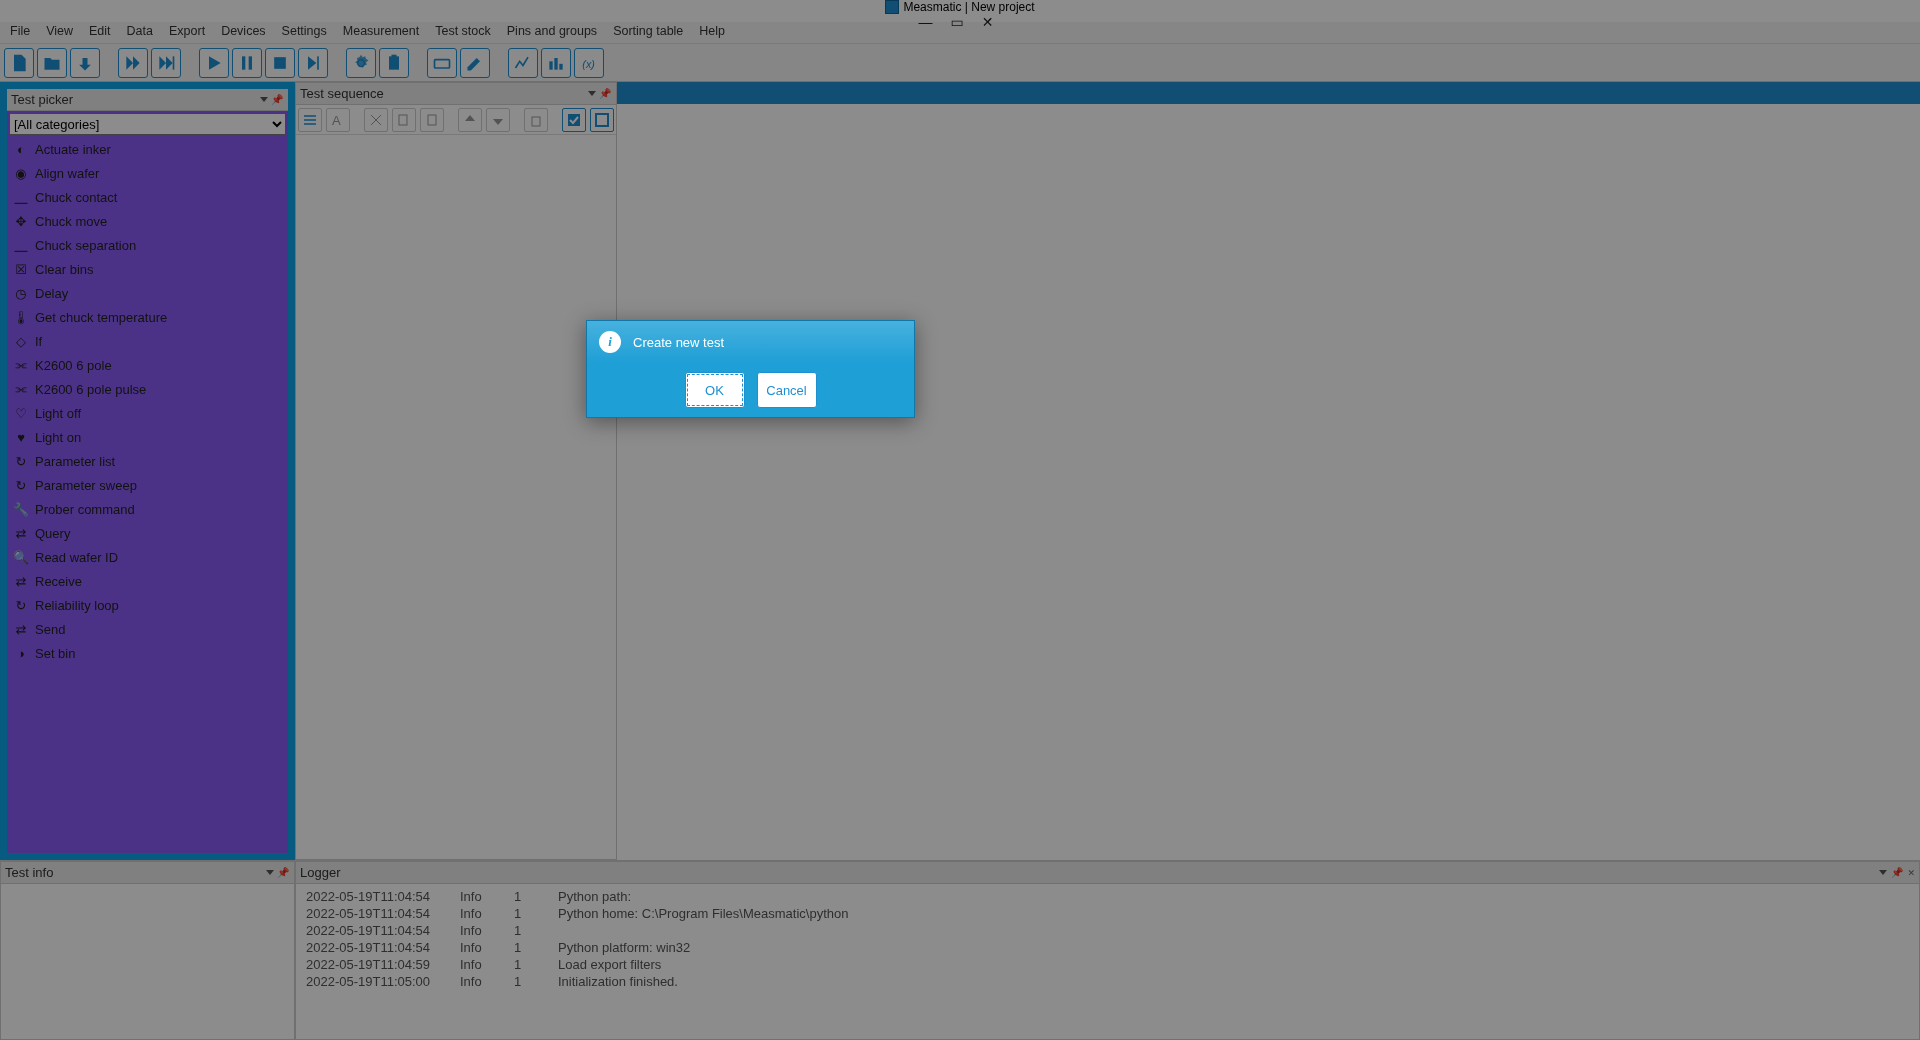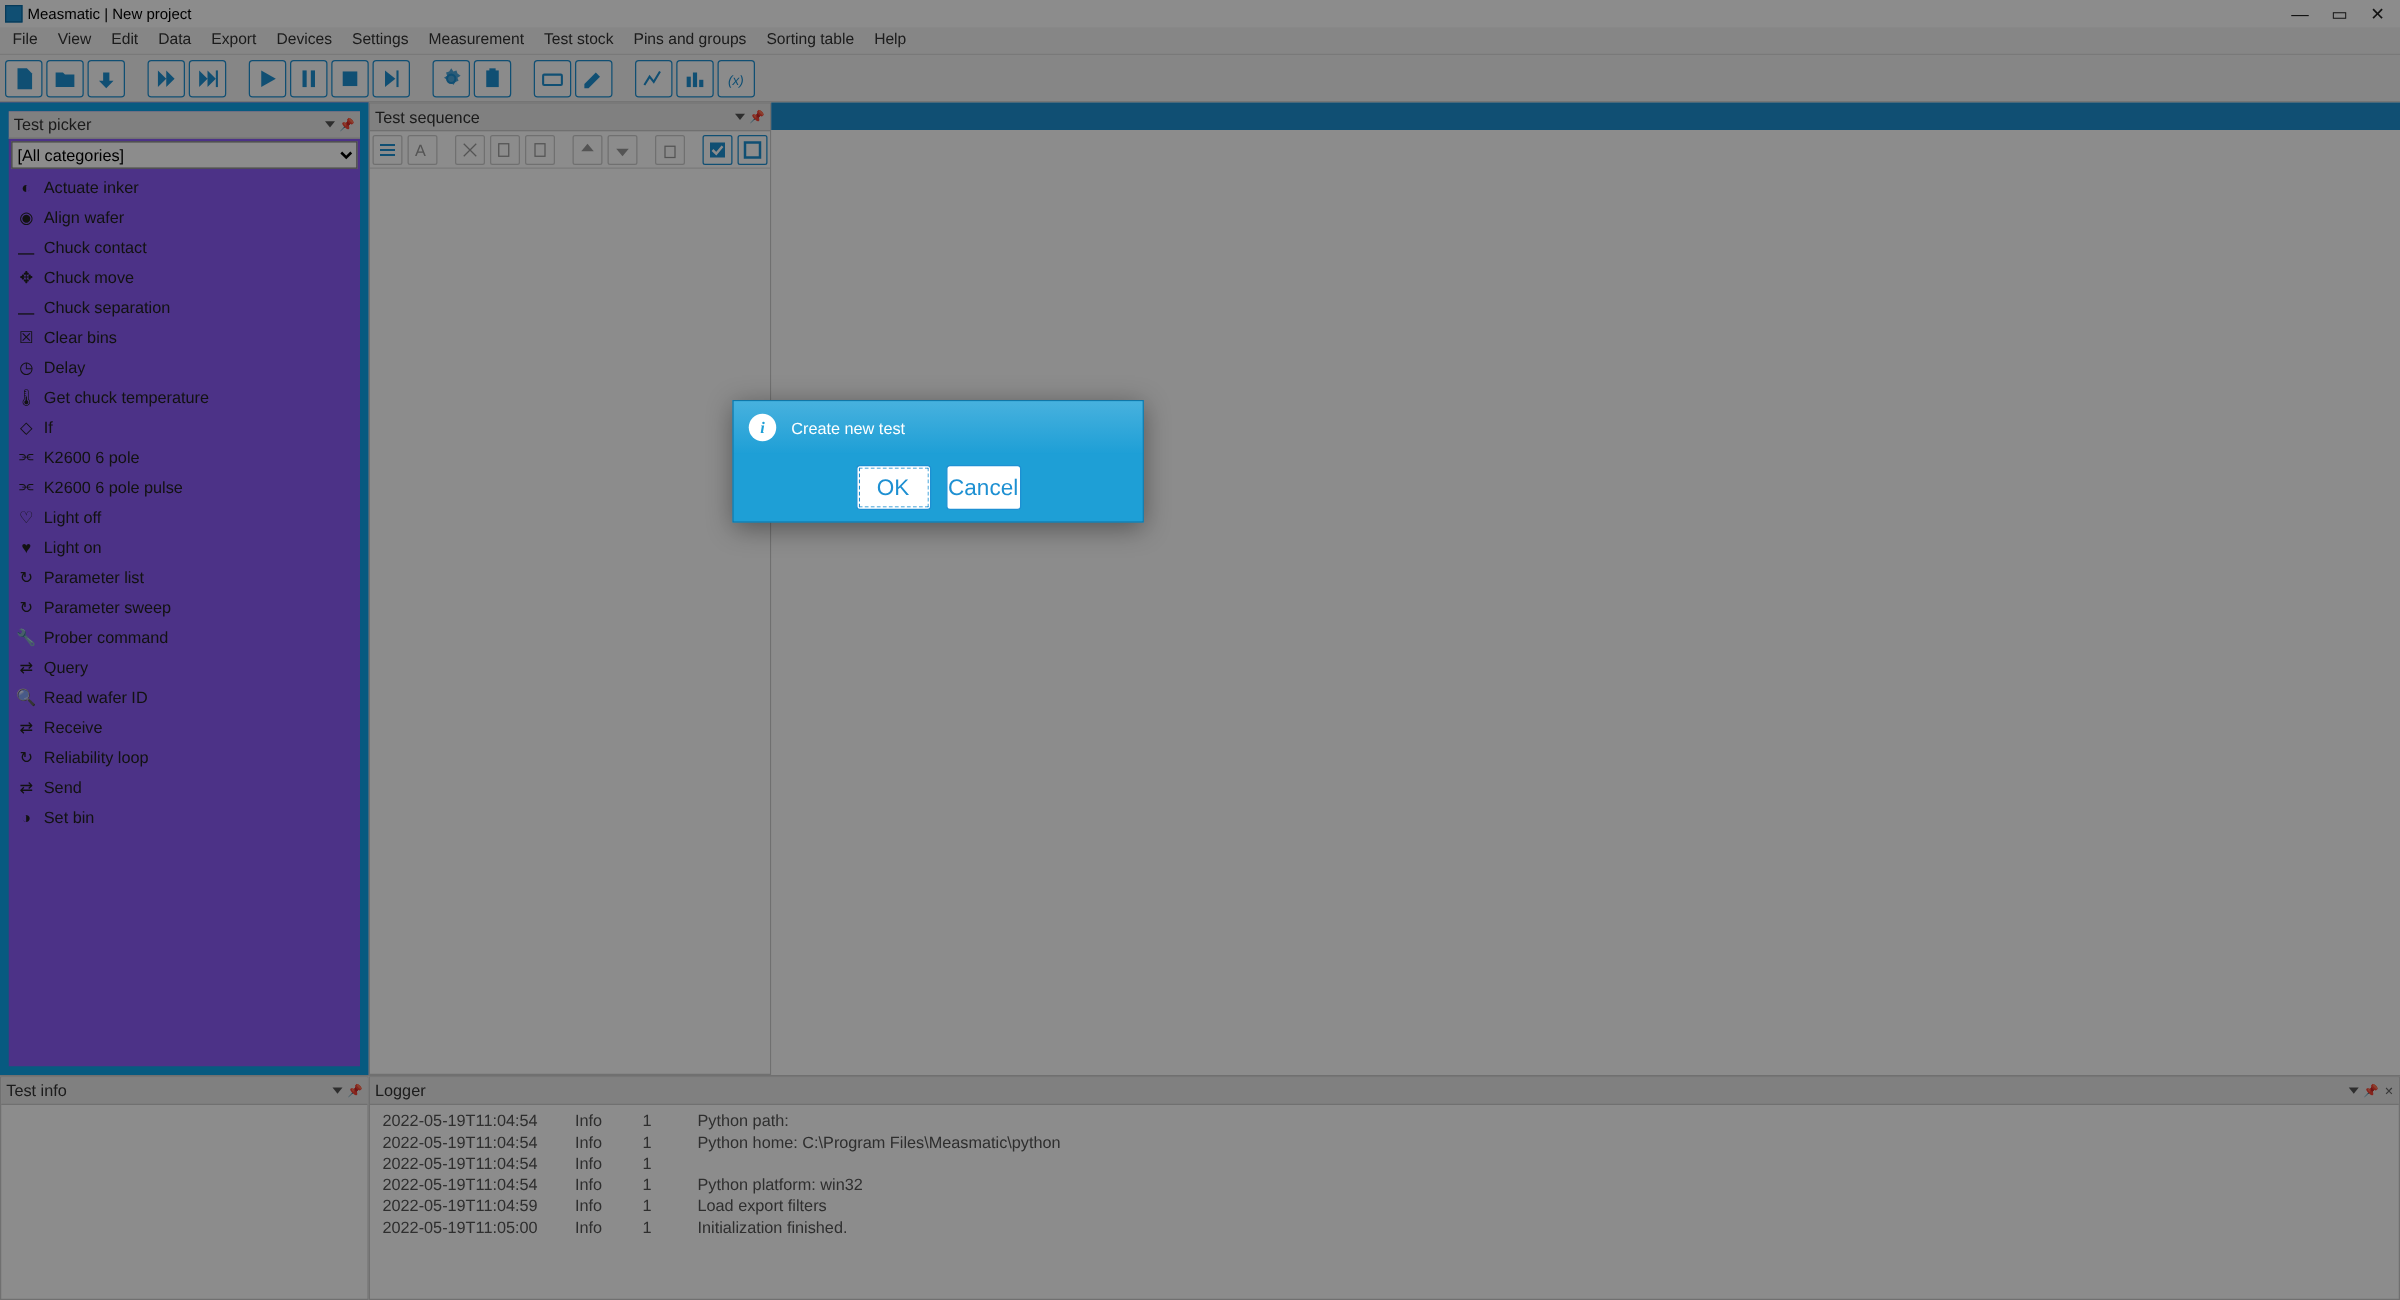--- a/index.html
+++ b/index.html
@@ -1,17 +1,17 @@
 <!DOCTYPE html>
 <html><head>
 <meta charset="utf-8">
 <style>
 * { box-sizing: border-box; margin: 0; padding: 0; font-family: "Segoe UI", Tahoma, sans-serif; font-size: 13px; }
 body { width: 1920px; height: 1040px; background: #f0f0f0; overflow: hidden; position: relative; }
-.titlebar { height: 22px; background: #fff; display: flex; align-items: center; padding: 0 4px; justify-content: space-between; }
+.titlebar { height: 22px; background: #fff; display: flex; align-items: center; padding: 0 4px; justify-content: space-between; flex-direction: column; }
 .titlebar-left { display: flex; align-items: center; gap: 4px; }
 .app-icon { width: 14px; height: 14px; background: #1e90d2; border: 1px solid #0d6aa0; }
 .title-text { font-size: 12px; }
 .win-controls { display: flex; gap: 18px; padding-right: 8px; }
 .win-controls span { font-size: 14px; color: #222; cursor: default; }
 .menubar { background: #f5f5f5; height: 22px; display: flex; padding: 0 2px; border-bottom: 1px solid #ddd; }
 .menubar span { padding: 2px 8px; font-size: 12.5px; color: #333; }
 .toolbar { background: #f5f5f5; height: 38px; display: flex; align-items: center; padding: 4px; gap: 1px; border-bottom: 1px solid #ccc; }
 .tb-btn { width: 30px; height: 30px; border: 1px solid #1e90d2; border-radius: 3px; display: flex; align-items: center; justify-content: center; margin-right: 2px; background: #fdfdfd; }
 .tb-btn svg { width: 20px; height: 20px; }
@@ -40,21 +40,21 @@
 .overlay { position:absolute; inset:0; background:rgba(0,0,0,0.45); z-index:10;}
 .dialog { position:absolute; left:586px; top:320px; width:329px; background:#1e9fd6; border:1px solid #1077a8; z-index:20; box-shadow:0 4px 20px rgba(0,0,0,.4);}
 .dlg-title { height:42px; display:flex; align-items:center; gap:12px; padding:0 12px; color:#fff; font-size:17px; background:linear-gradient(#47b1de,#1e9fd6);}
 .dlg-title .info-icon { width:22px; height:22px; border-radius:50%; background:#fff; color:#1e9fd6; display:flex; align-items:center; justify-content:center; font-weight:bold; font-style:italic; font-family:Georgia,serif;}
 .dlg-body { border-top:1px solid #7bcbe9; border-bottom:1px solid #7bcbe9; padding:12px 18px 14px 34px; background:#1e9fd6;}
 .dlg-row { display:flex; align-items:center; height:28px; gap:10px;}
 .dlg-row label { width:90px; color:#fff; font-size:13px;}
 .dlg-row input, .dlg-row select { flex:0 0 150px; width:150px; height:22px; border:1px solid #6a6a6a; background:#fff; font-size:13px; padding:0 4px;}
 .dlg-row select.demo { background:#cfe6f5;}
 .dlg-buttons { height:54px; display:flex; align-items:center; justify-content:center; gap:12px; background:#1e9fd6;}
-.dlg-buttons button { width:60px; height:36px; border-radius:3px; background:#fff; border:1px solid #1e90d2; color:#1e90d2; font-size:18px;}
+.dlg-buttons button { width:60px; height:36px; border-radius:3px; background:#fff; border:1px solid #1e90d2; color:#1e90d2; font-size:13px;}
 .dlg-buttons button.ok { outline:1px dashed #1e90d2; outline-offset:-3px;}
 .hdr-tri { width:0;height:0;border-left:4px solid transparent;border-right:4px solid transparent;border-top:5px solid #555;}
 .hdr-pin { font-size:10px; color:#555;}
 .chev { font-size:9px; color:#666;}
 </style>
 </head>
 <body>
 
 <div class="titlebar">
   <div class="titlebar-left">

